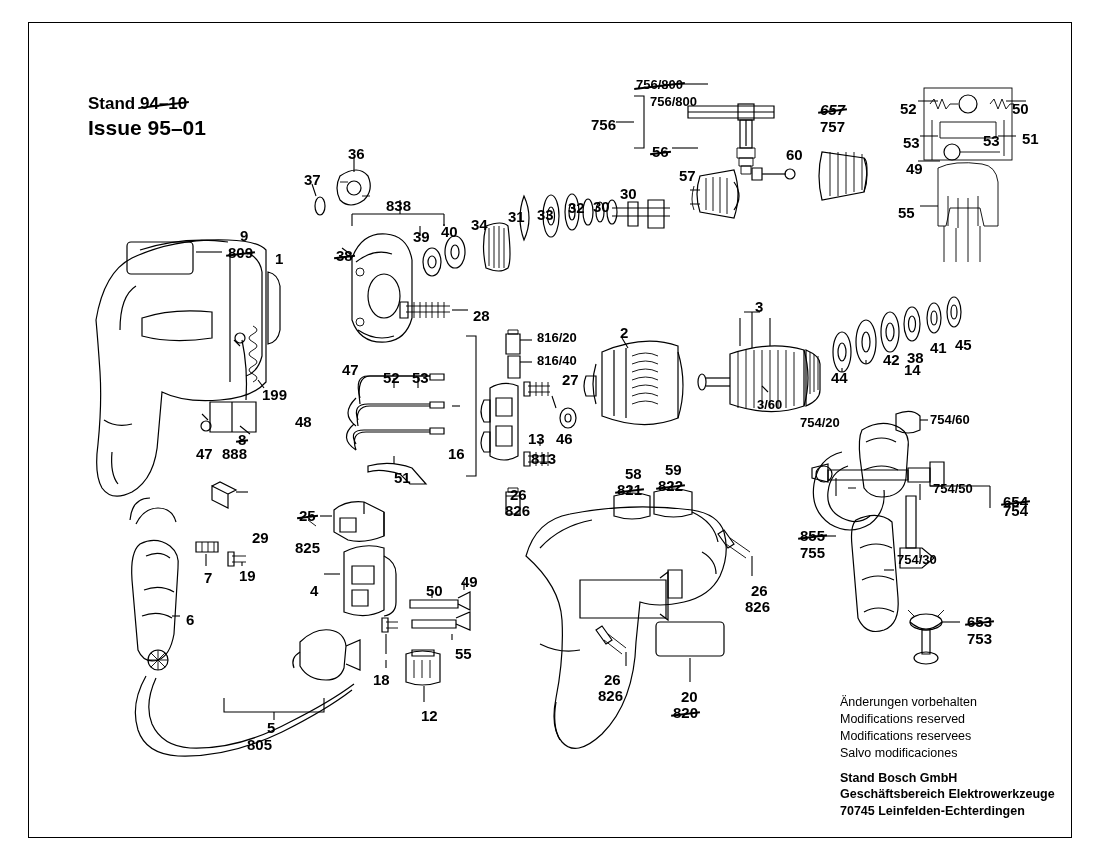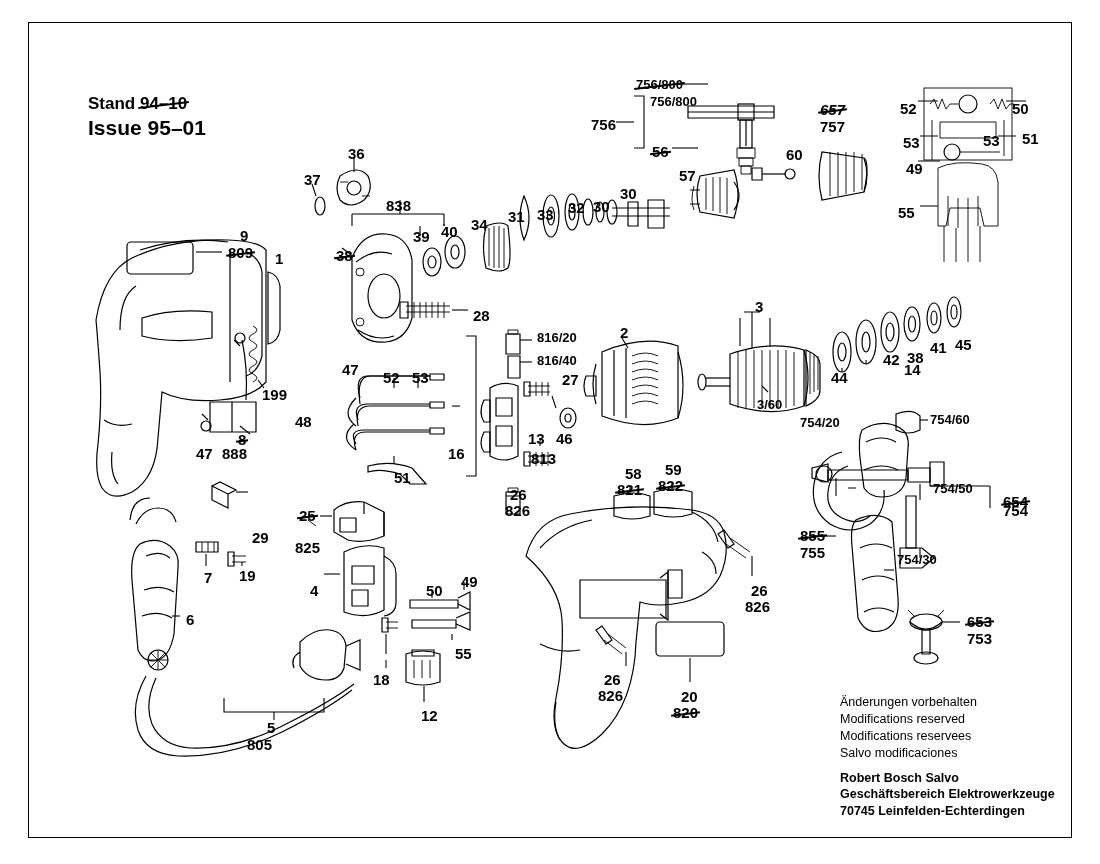--- a/index.html
+++ b/index.html
@@ -561,18 +561,18 @@
       <div class="lbl" style="left: 967px; top: 614px;"><span class="strike">653</span></div>
       <div class="lbl" style="left: 967px; top: 631px;">753</div>
     </div>
 
   <div class="footer">
     <div>Änderungen vorbehalten</div>
     <div>Modifications reserved</div>
     <div>Modifications reservees</div>
     <div>Salvo modificaciones</div>
     <div style="height:8px"></div>
-    <div class="bold">Robert Bosch Salvo</div>
+    <div class="bold">Stand Bosch GmbH</div>
     <div class="bold">Geschäftsbereich Elektrowerkzeuge</div>
     <div class="bold">70745 Leinfelden-Echterdingen</div>
   </div>
 
 </div>
 
 </body></html>

